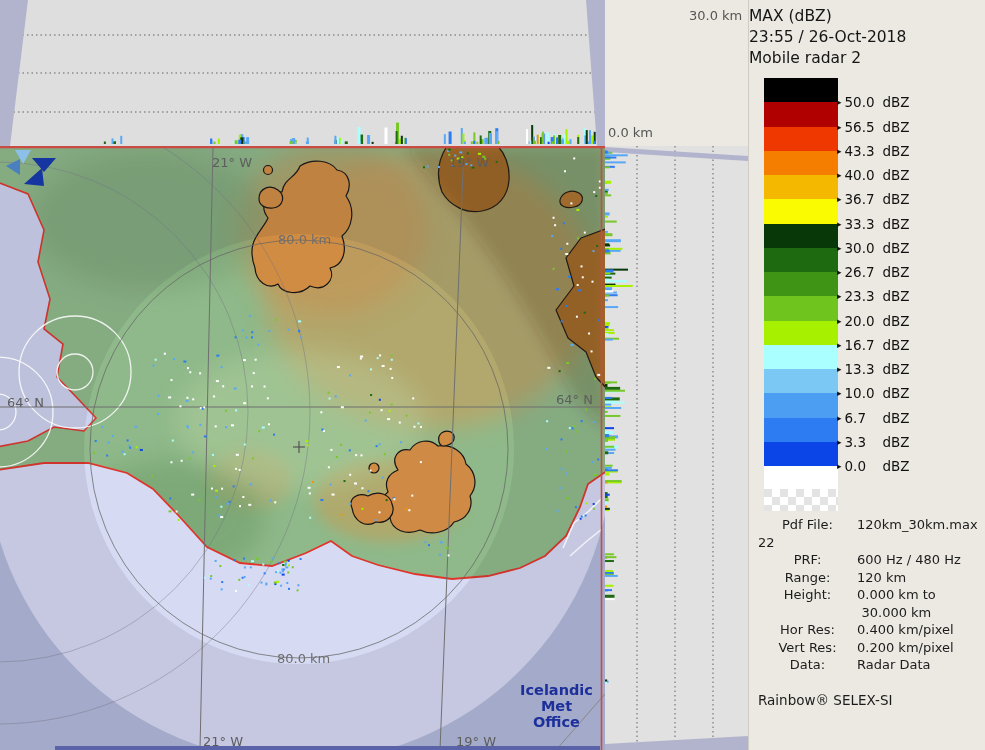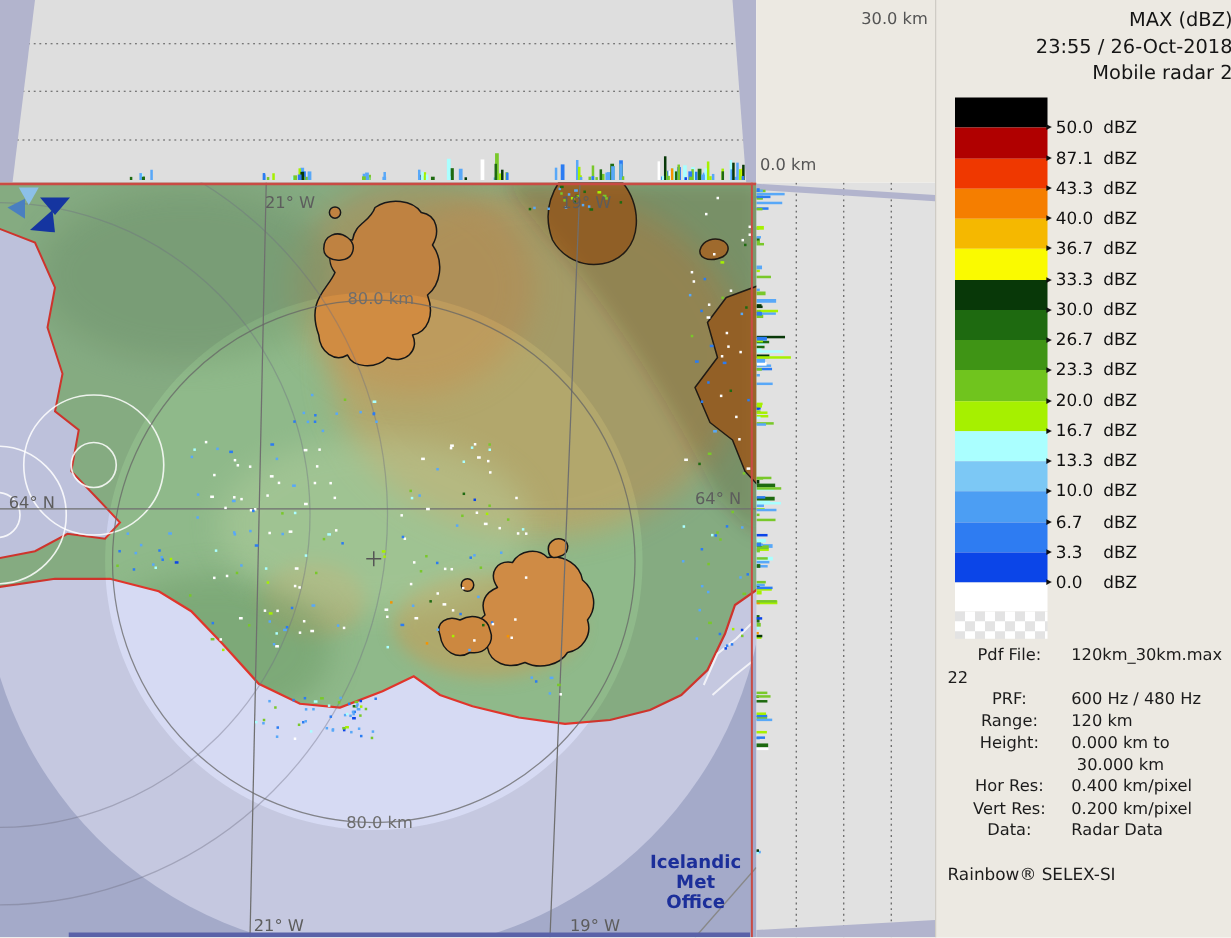--- a/index.html
+++ b/index.html
@@ -12,21 +12,21 @@
   .axis-label{position:absolute;color:#555;font-size:13px;white-space:nowrap;}
   
   .map{position:absolute;left:0;top:146px;width:605px;height:540px;}
   .map svg{position:absolute;left:0;top:0;}
   .map-label{position:absolute;color:#5d5d5d;font-size:13px;white-space:nowrap;}
   .ring-label{color:#6e6e6e;}
   .logo{position:absolute;left:508px;top:536px;color:#1c2f9a;font-weight:bold;font-size:14.5px;line-height:16px;text-align:center;}
   .logo-arrows{position:absolute;left:546px;top:553px;}
   
   .legend{position:absolute;left:748px;top:0;width:237px;height:750px;background:#ece9e2;border-left:1px solid #cfccc5;}
-  .legend-header{position:absolute;left:0;top:6px;width:100%;text-align:right;color:#151515;
+  .legend-header{position:absolute;left:0;top:6px;width:100%;text-align:left;color:#151515;
                  font-size:15.5px;line-height:21px;}
   .scale-col{position:absolute;left:15px;top:78px;width:74px;height:388px;display:flex;flex-direction:column;}
   .scale-block{flex:1;}
   .scale-white{position:absolute;left:15px;top:466px;width:74px;height:23px;background:#ffffff;}
   .scale-checker{position:absolute;left:15px;top:489px;width:74px;height:22px;
       background-image:conic-gradient(#fff 25%,#e3e3e3 0 50%,#fff 0 75%,#e3e3e3 0);
       background-size:16px 16px;}
   .tick{position:absolute;left:88px;height:16px;display:flex;align-items:center;color:#111;font-size:13.5px;}
   .tick-arrow{font-size:9px;color:#111;margin-right:3px;}
   .tick-num{display:inline-block;width:33px;margin-right:5px;}
@@ -768,21 +768,21 @@
     <div class="scale-white"></div>
     <div class="scale-checker"></div>
     <div id="scale-ticks">
         <div class="tick" style="top: 94.25px;">
           <span class="tick-arrow">▸</span>
           <span class="tick-num">50.0</span>
           <span>dBZ</span>
         </div>
         <div class="tick" style="top: 118.5px;">
           <span class="tick-arrow">▸</span>
-          <span class="tick-num">87.1</span>
+          <span class="tick-num">56.5</span>
           <span>dBZ</span>
         </div>
         <div class="tick" style="top: 142.75px;">
           <span class="tick-arrow">▸</span>
           <span class="tick-num">43.3</span>
           <span>dBZ</span>
         </div>
         <div class="tick" style="top: 167px;">
           <span class="tick-arrow">▸</span>
           <span class="tick-num">40.0</span>

